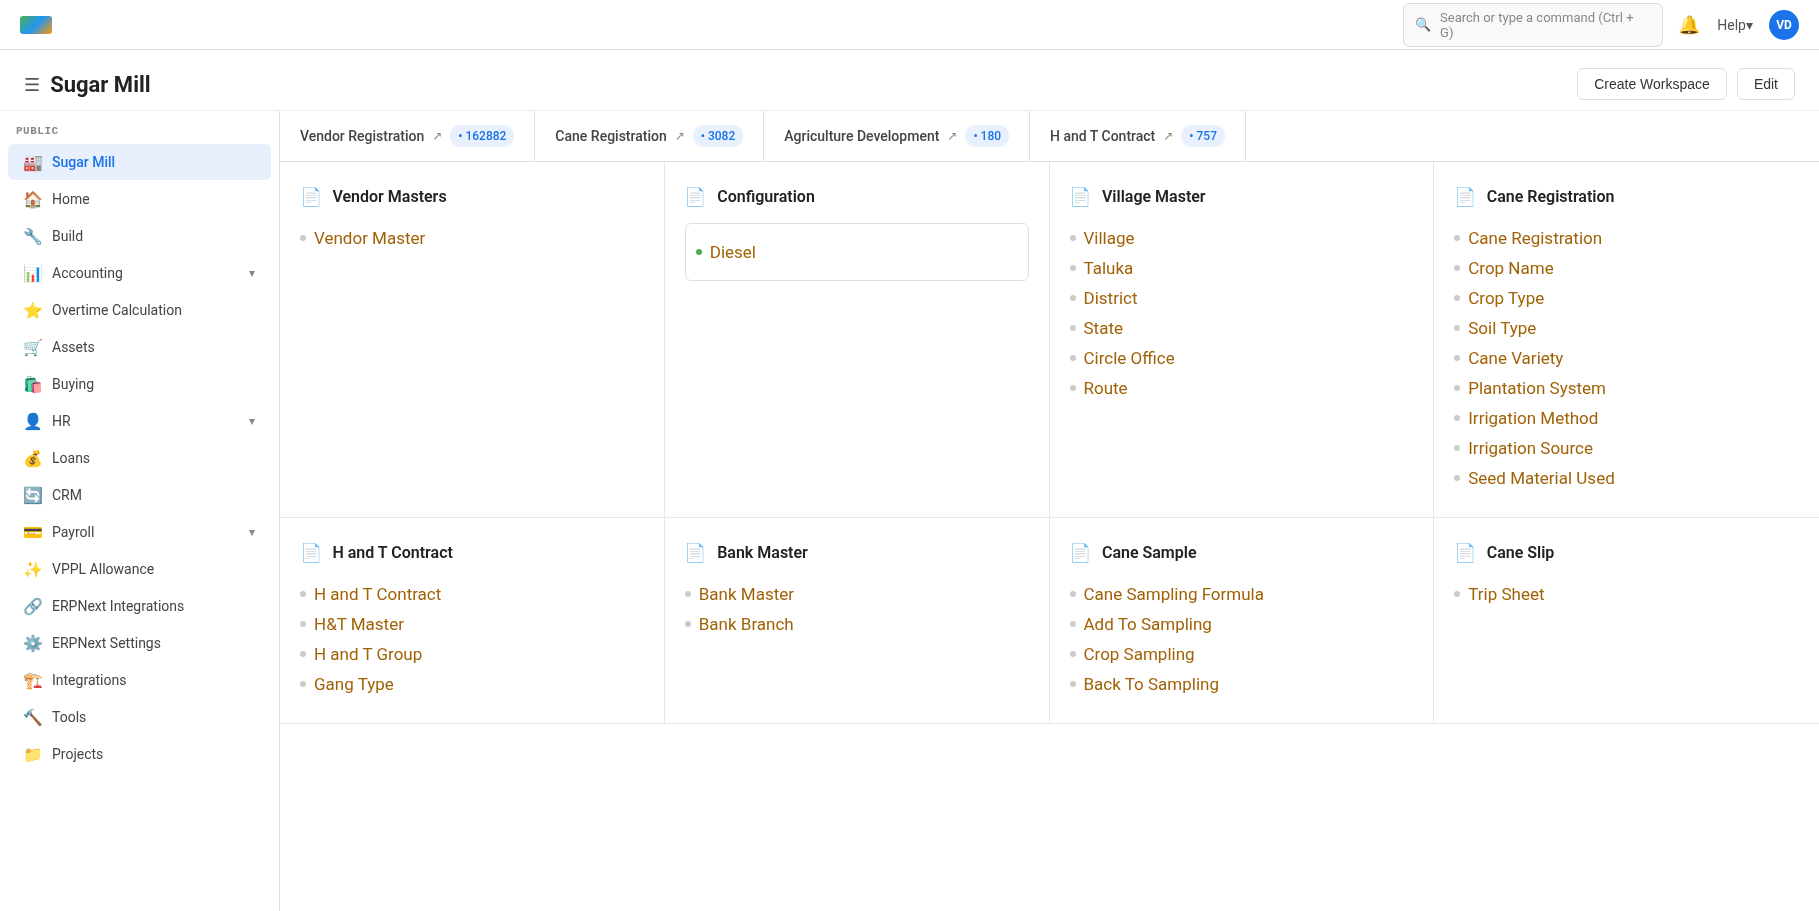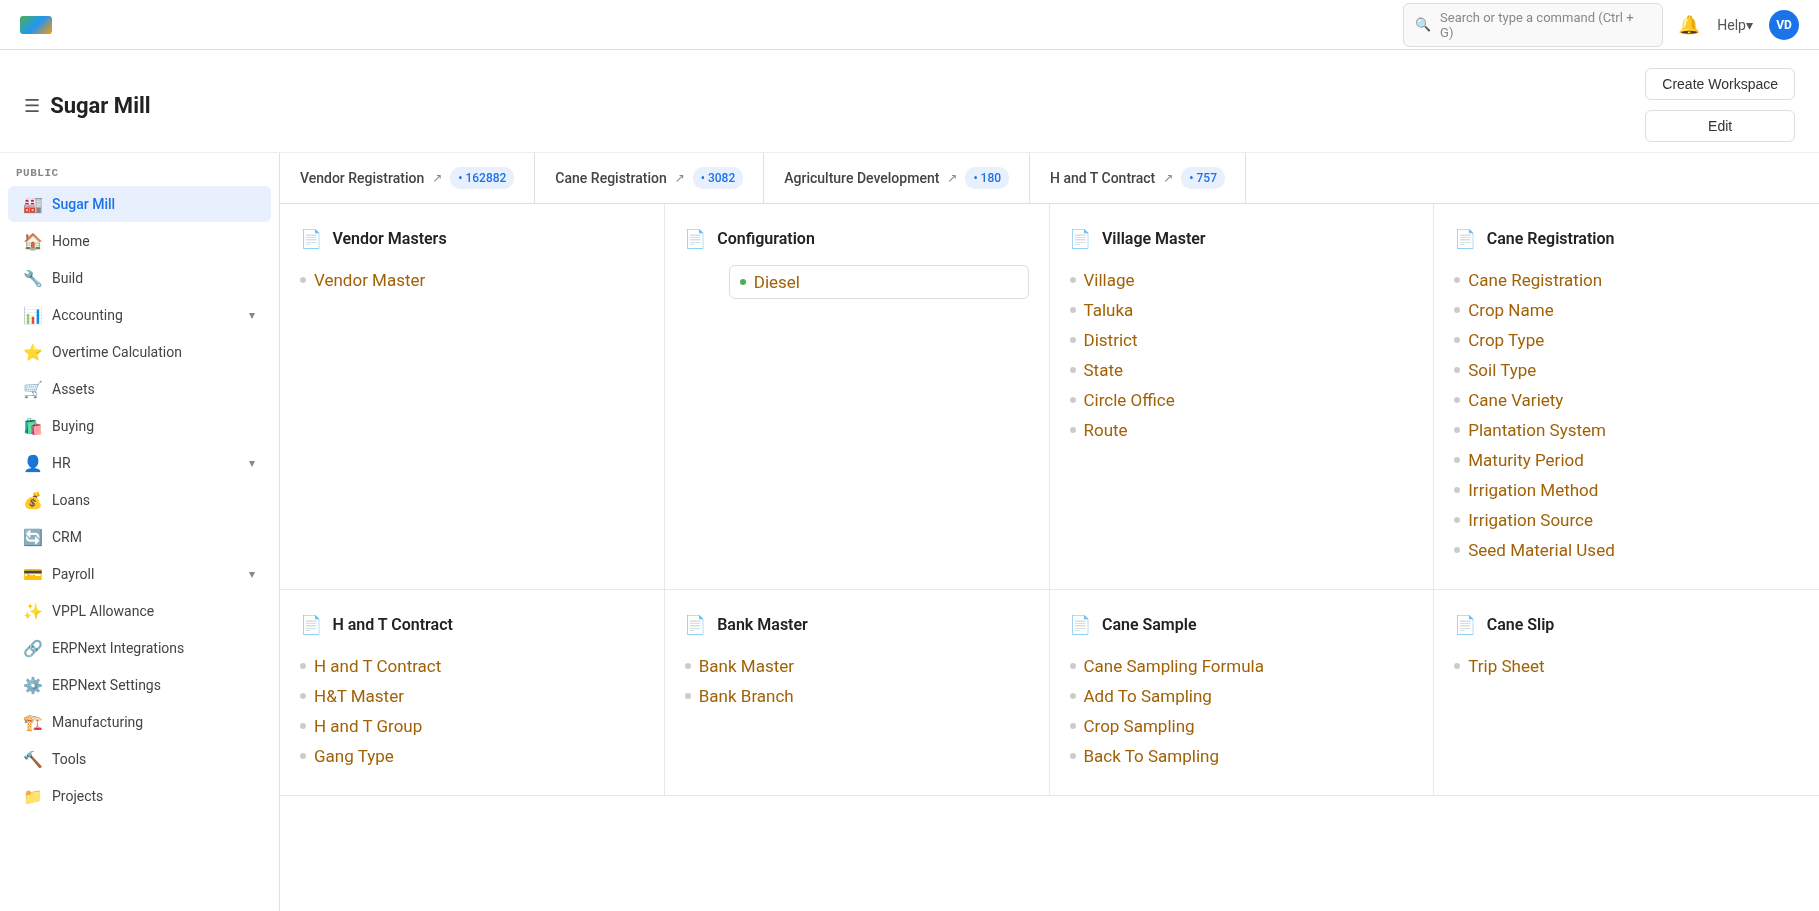--- a/index.html
+++ b/index.html
@@ -15,21 +15,21 @@
     .search-bar span { color: #888; font-size: 13px; }
     .bell-icon { font-size: 18px; color: #666; cursor: pointer; }
     .help-btn { display: flex; align-items: center; color: #555; cursor: pointer; font-size: 14px; }
     .avatar { width: 30px; height: 30px; border-radius: 50%; background: #1a73e8; color: #fff; display: flex; align-items: center; justify-content: center; font-size: 12px; font-weight: bold; cursor: pointer; }
 
     
     .page-header { display: flex; align-items: center; justify-content: space-between; padding: 18px 24px 10px 24px; background: #fff; border-bottom: 1px solid #eee; margin-top: 50px; }
     .page-header-left { display: flex; align-items: center; gap: 10px; }
     .hamburger { color: #555; font-size: 18px; cursor: pointer; }
     .page-title { font-size: 22px; font-weight: 700; color: #222; }
-    .page-header-right { display: flex; gap: 10px; flex-direction: column; }
+    .page-header-right { display: flex; gap: 10px; }
     .btn { padding: 7px 16px; border-radius: 6px; border: 1px solid #ddd; background: #fff; cursor: pointer; font-size: 14px; color: #333; }
 
     
     .layout { display: flex; height: calc(100vh - 100px); }
 
     
     .sidebar { width: 280px; background: #fff; border-right: 1px solid #e0e0e0; overflow-y: auto; flex-shrink: 0; padding-bottom: 20px; }
     .sidebar-section-label { font-size: 11px; font-weight: 600; color: #888; text-transform: uppercase; letter-spacing: 0.5px; padding: 14px 16px 6px; font-family: Liberation Mono, monospace; }
     .sidebar-item { display: flex; align-items: center; gap: 10px; padding: 9px 16px; cursor: pointer; color: #444; border-radius: 6px; margin: 1px 8px; }
     .sidebar-item.active { background: #e8f0fe; color: #1a73e8; font-weight: 500; }
@@ -50,21 +50,21 @@
     
     .workspace-grid { display: grid; grid-template-columns: repeat(4, 1fr); gap: 0; }
     .workspace-section { border-right: 1px solid #e8e8e8; border-bottom: 1px solid #e8e8e8; padding: 24px 20px; }
     .workspace-section:nth-child(4n) { border-right: none; }
     .section-header { display: flex; align-items: center; gap: 10px; margin-bottom: 16px; }
     .section-icon { color: #888; font-size: 18px; }
     .section-title { font-size: 16px; font-weight: 600; color: #222; }
     .section-items { list-style: none; }
     .section-item { display: flex; align-items: center; gap: 8px; padding: 5px 0; cursor: pointer; color: #a16207; font-size: 17px; }
     .section-item .bullet { width: 6px; height: 6px; border-radius: 50%; background: #ccc; flex-shrink: 0; }
-    .section-item.highlighted { border: 1px solid #ddd; border-radius: 6px; padding: 6px 10px; background: #fff; margin-left: 44px; }
+    .section-item.highlighted { border: 1px solid #ddd; border-radius: 6px; padding: 18px 10px; background: #fff; }
     .section-item.highlighted .bullet { background: #4caf50; }
 
     
     ::-webkit-scrollbar { width: 6px; height: 6px; }
     ::-webkit-scrollbar-track { background: #f1f1f1; }
     ::-webkit-scrollbar-thumb { background: #ccc; border-radius: 3px; }
   </style>
 </head>
 <body>
 
@@ -169,21 +169,21 @@
     <span class="label">ERPNext Integrations</span>
 
   </div>
         <div class="sidebar-item">
     <span class="icon">⚙️</span>
     <span class="label">ERPNext Settings</span>
 
   </div>
         <div class="sidebar-item">
     <span class="icon">🏗️</span>
-    <span class="label">Manufacturing</span>
+    <span class="label">Integrations</span>
 
   </div>
         <div class="sidebar-item">
     <span class="icon">🔨</span>
     <span class="label">Tools</span>
 
   </div>
         <div class="sidebar-item">
     <span class="icon">📁</span>
     <span class="label">Projects</span>
@@ -318,24 +318,20 @@
       <li class="section-item">
         <span class="bullet"></span>
         <span>Cane Variety</span>
       </li>
 
       <li class="section-item">
         <span class="bullet"></span>
         <span>Plantation System</span>
       </li>
 
-      <li class="section-item">
-        <span class="bullet"></span>
-        <span>Maturity Period</span>
-      </li>
 
       <li class="section-item">
         <span class="bullet"></span>
         <span>Irrigation Method</span>
       </li>
 
       <li class="section-item">
         <span class="bullet"></span>
         <span>Irrigation Source</span>
       </li>

